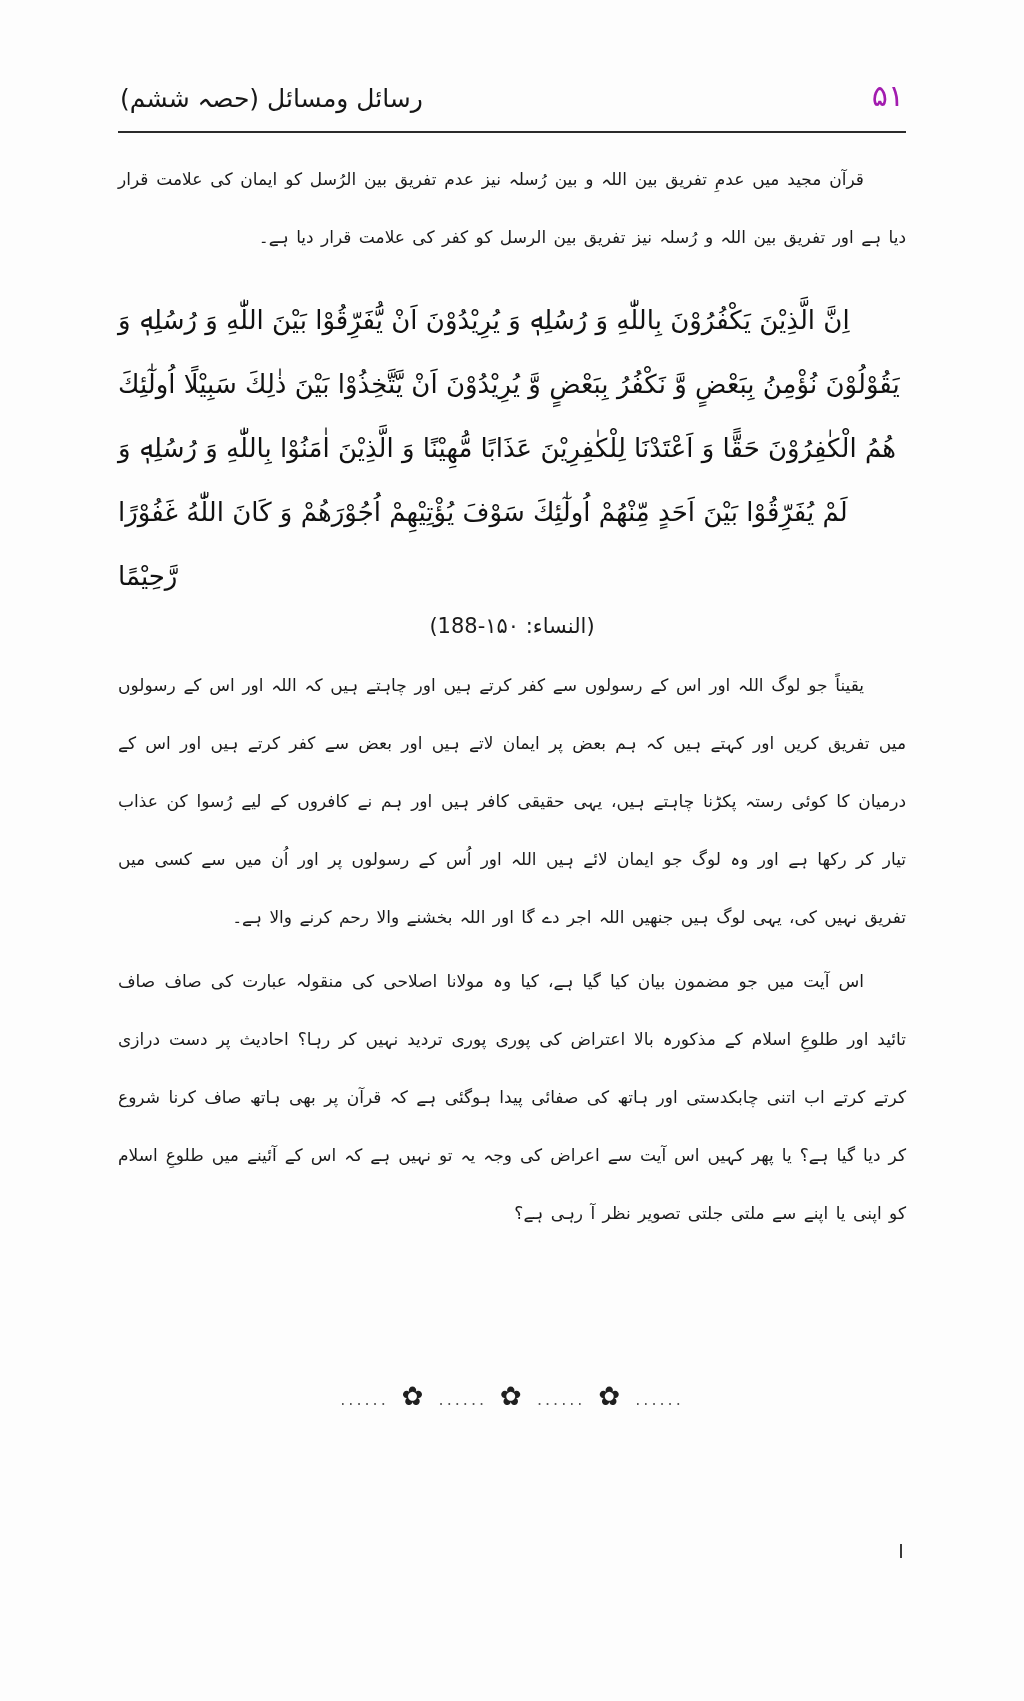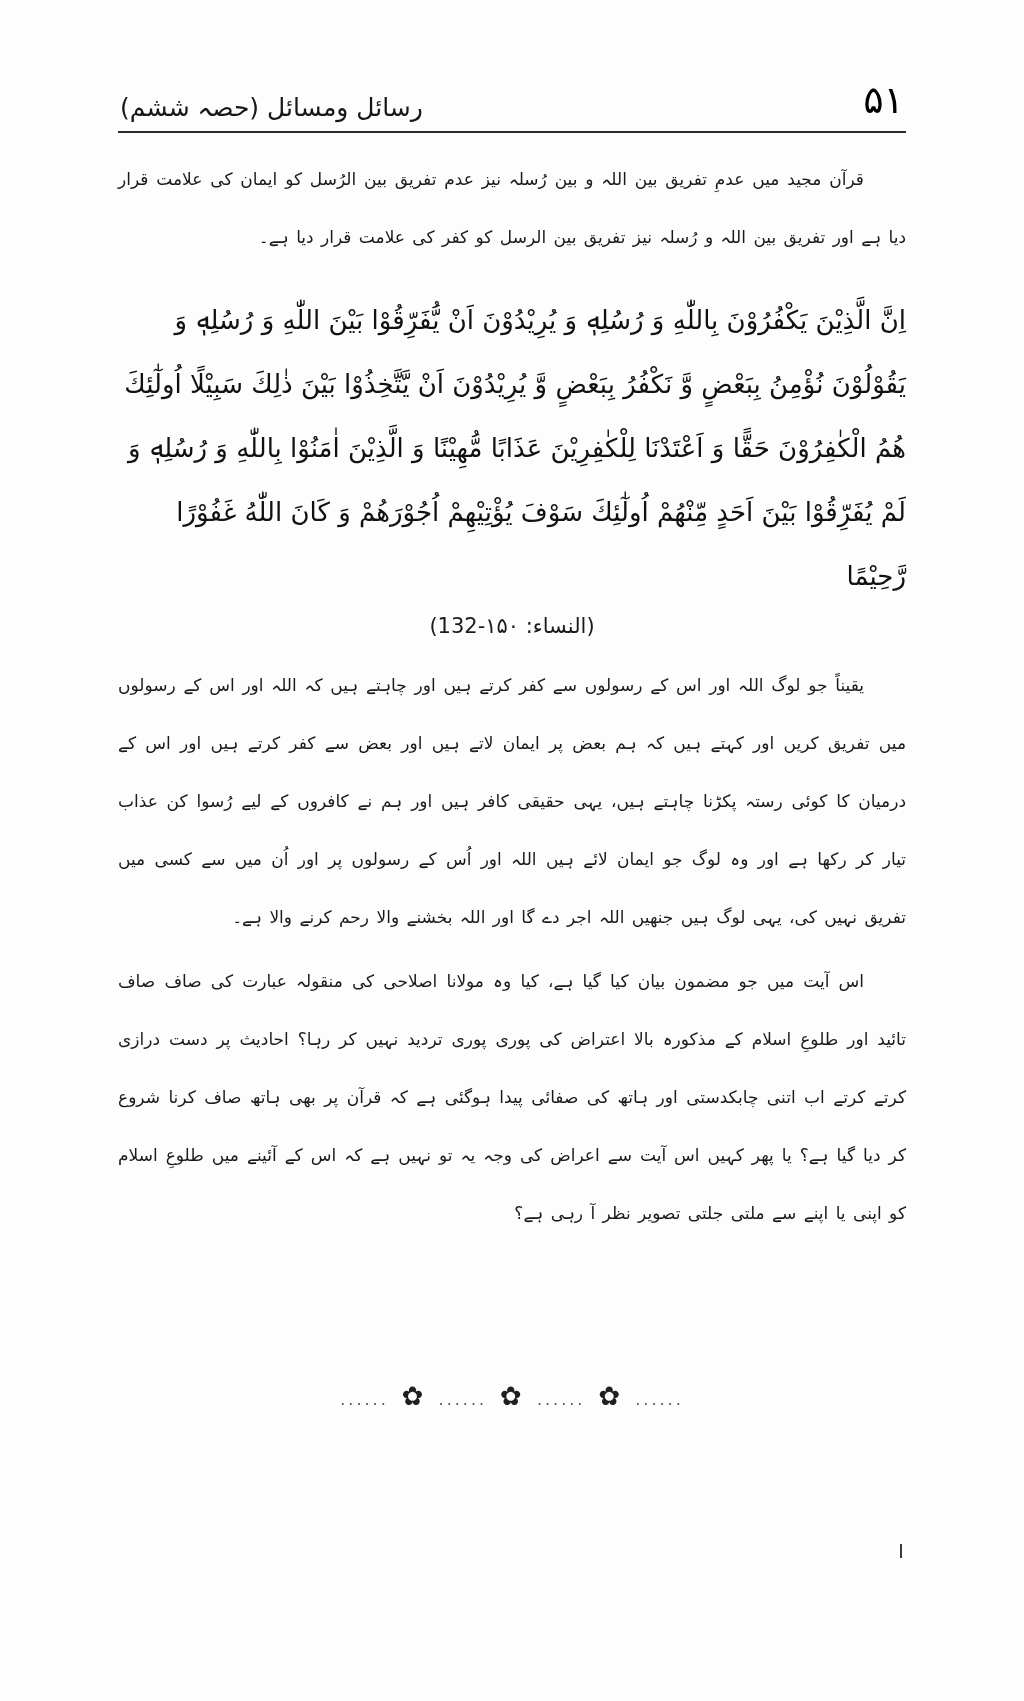--- a/index.html
+++ b/index.html
@@ -29,22 +29,22 @@
     justify-content: space-between;
     direction: rtl;
   }
   .header-title {
     font-size: 25px;
     letter-spacing: 0.5px;
     color: #171717;
     white-space: nowrap;
   }
   .page-number {
-    font-size: 38px;
-    color: #000000;
+    font-size: 30px;
+    color: #a21caf;
     letter-spacing: 1px;
   }
   .header-rule {
     position: absolute;
     top: 131px;
     left: 118px;
     right: 118px;
     height: 2px;
     background: #2b2b2b;
   }
@@ -61,21 +61,21 @@
     font-size: 17px;
     line-height: 58px;
     text-indent: 42px;
     margin: 0 0 6px 0;
     word-spacing: 2px;
     color: #1a1a1a;
   }
   .quran {
     font-size: 26px;
     line-height: 64px;
-    text-align: right;
+    text-align: left;
     margin: 22px 0 6px 0;
     color: #111111;
     letter-spacing: 0.5px;
   }
   .quran-ref {
     font-size: 21px;
     text-align: center;
     margin: 0 0 18px 0;
     color: #1a1a1a;
   }
@@ -118,21 +118,21 @@
     <span class="header-title">رسائل ومسائل (حصہ ششم)</span>
     <span class="page-number">۵۱</span>
   </div>
   <div class="header-rule"></div>
 
   <div class="content">
 
     <p class="para">قرآن مجید میں عدمِ تفریق بین اللہ و بین رُسلہ نیز عدم تفریق بین الرُسل کو ایمان کی علامت قرار دیا ہے اور تفریق بین اللہ و رُسلہ نیز تفریق بین الرسل کو کفر کی علامت قرار دیا ہے۔</p>
 
     <p class="quran">اِنَّ الَّذِیْنَ یَکْفُرُوْنَ بِاللّٰهِ وَ رُسُلِهٖ وَ یُرِیْدُوْنَ اَنْ یُّفَرِّقُوْا بَیْنَ اللّٰهِ وَ رُسُلِهٖ وَ یَقُوْلُوْنَ نُؤْمِنُ بِبَعْضٍ وَّ نَکْفُرُ بِبَعْضٍ وَّ یُرِیْدُوْنَ اَنْ یَّتَّخِذُوْا بَیْنَ ذٰلِكَ سَبِیْلًا اُولٰٓئِكَ هُمُ الْکٰفِرُوْنَ حَقًّا وَ اَعْتَدْنَا لِلْکٰفِرِیْنَ عَذَابًا مُّهِیْنًا وَ الَّذِیْنَ اٰمَنُوْا بِاللّٰهِ وَ رُسُلِهٖ وَ لَمْ یُفَرِّقُوْا بَیْنَ اَحَدٍ مِّنْهُمْ اُولٰٓئِكَ سَوْفَ یُؤْتِیْهِمْ اُجُوْرَهُمْ وَ کَانَ اللّٰهُ غَفُوْرًا رَّحِیْمًا</p>
-    <p class="quran-ref">(النساء: ۱۵۰-132)</p>
+    <p class="quran-ref">(النساء: ۱۵۰-188)</p>
 
     <p class="para">یقیناً جو لوگ اللہ اور اس کے رسولوں سے کفر کرتے ہیں اور چاہتے ہیں کہ اللہ اور اس کے رسولوں میں تفریق کریں اور کہتے ہیں کہ ہم بعض پر ایمان لاتے ہیں اور بعض سے کفر کرتے ہیں اور اس کے درمیان کا کوئی رستہ پکڑنا چاہتے ہیں، یہی حقیقی کافر ہیں اور ہم نے کافروں کے لیے رُسوا کن عذاب تیار کر رکھا ہے اور وہ لوگ جو ایمان لائے ہیں اللہ اور اُس کے رسولوں پر اور اُن میں سے کسی میں تفریق نہیں کی، یہی لوگ ہیں جنھیں اللہ اجر دے گا اور اللہ بخشنے والا رحم کرنے والا ہے۔</p>
     <p class="para">اس آیت میں جو مضمون بیان کیا گیا ہے، کیا وہ مولانا اصلاحی کی منقولہ عبارت کی صاف صاف تائید اور طلوعِ اسلام کے مذکورہ بالا اعتراض کی پوری پوری تردید نہیں کر رہا؟ احادیث پر دست درازی کرتے کرتے اب اتنی چابکدستی اور ہاتھ کی صفائی پیدا ہوگئی ہے کہ قرآن پر بھی ہاتھ صاف کرنا شروع کر دیا گیا ہے؟ یا پھر کہیں اس آیت سے اعراض کی وجہ یہ تو نہیں ہے کہ اس کے آئینے میں طلوعِ اسلام کو اپنی یا اپنے سے ملتی جلتی تصویر نظر آ رہی ہے؟</p>
 
   </div>
 
   <div class="ornament">
     <span class="dots">......</span>
     <span class="flower">✿</span>
     <span class="dots">......</span>

